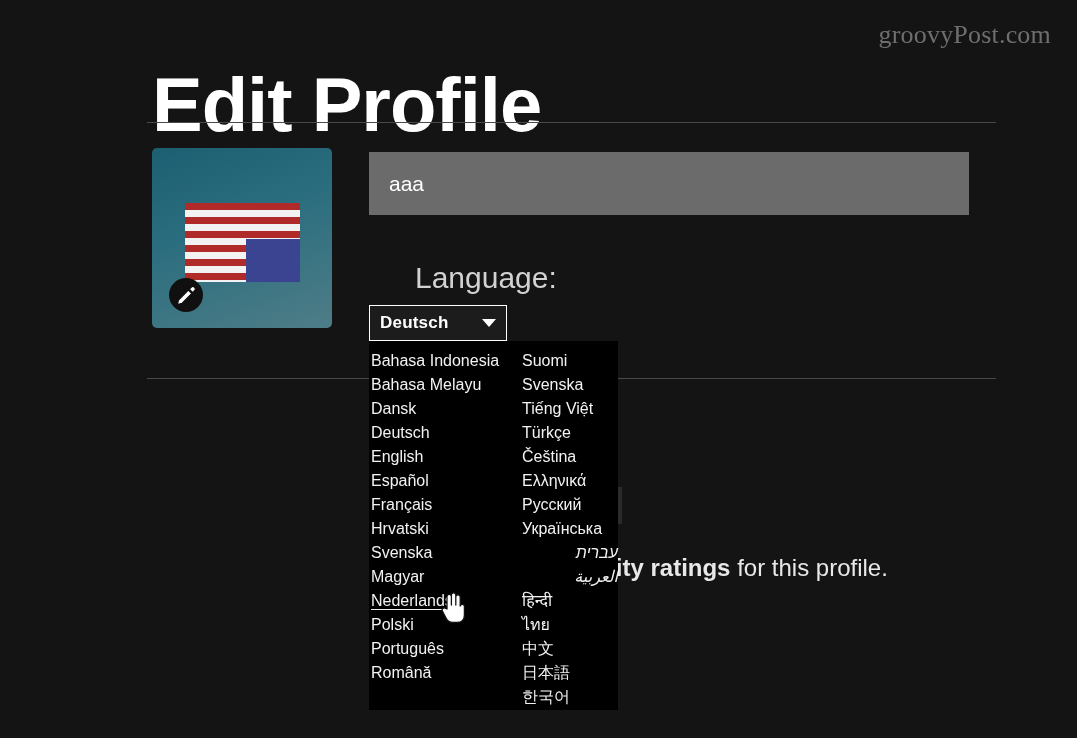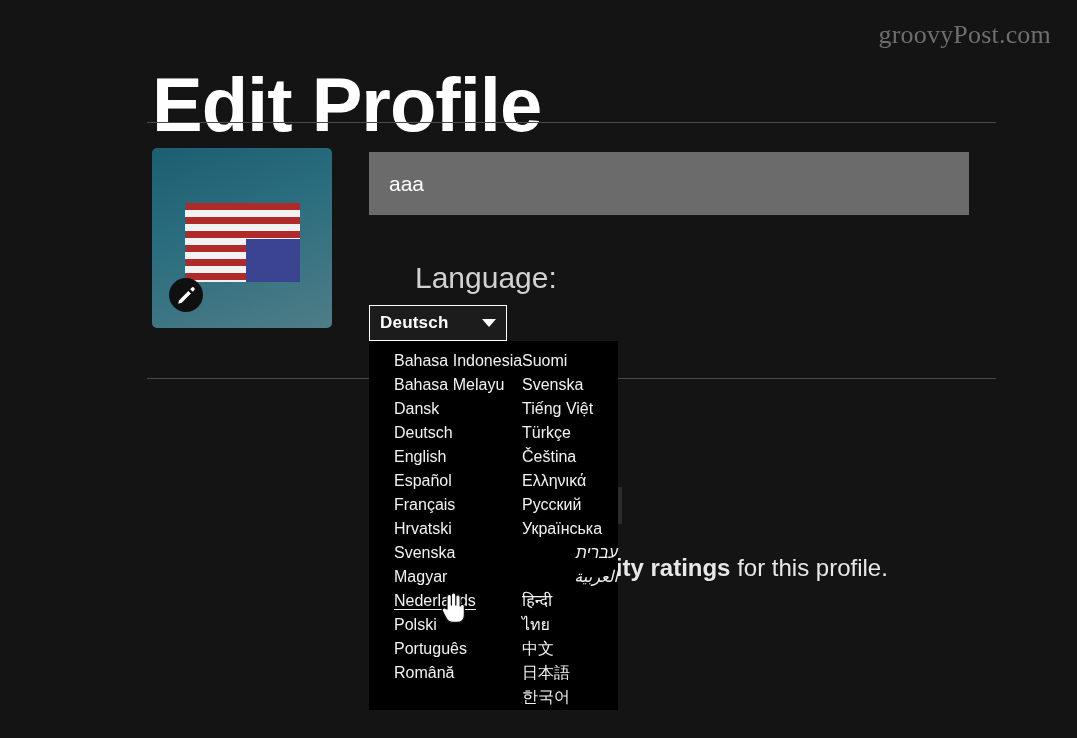--- a/index.html
+++ b/index.html
@@ -126,21 +126,21 @@
     width:249px;height:369px;
     background:#000000;
     display:flex;
     padding:8px 0 0 0;
     box-sizing:border-box;
   }
   .lang-col{
     display:flex;flex-direction:column;
     box-sizing:border-box;
   }
-  .lang-col.left{width:149px;padding-left:25px;}
+  .lang-col.left{width:149px;padding-left:2px;}
   .lang-col.right{width:100px;padding-left:4px;}
   .lang-item{
     font-size:16px;font-weight:400;color:#f2f2f2;
     line-height:24px;height:24px;white-space:nowrap;
     cursor:pointer;
   }
   .lang-item.hovered{
     text-decoration:underline;text-underline-offset:3px;
   }
   .lang-item.rtl{direction:rtl;text-align:right;font-style:italic;}

